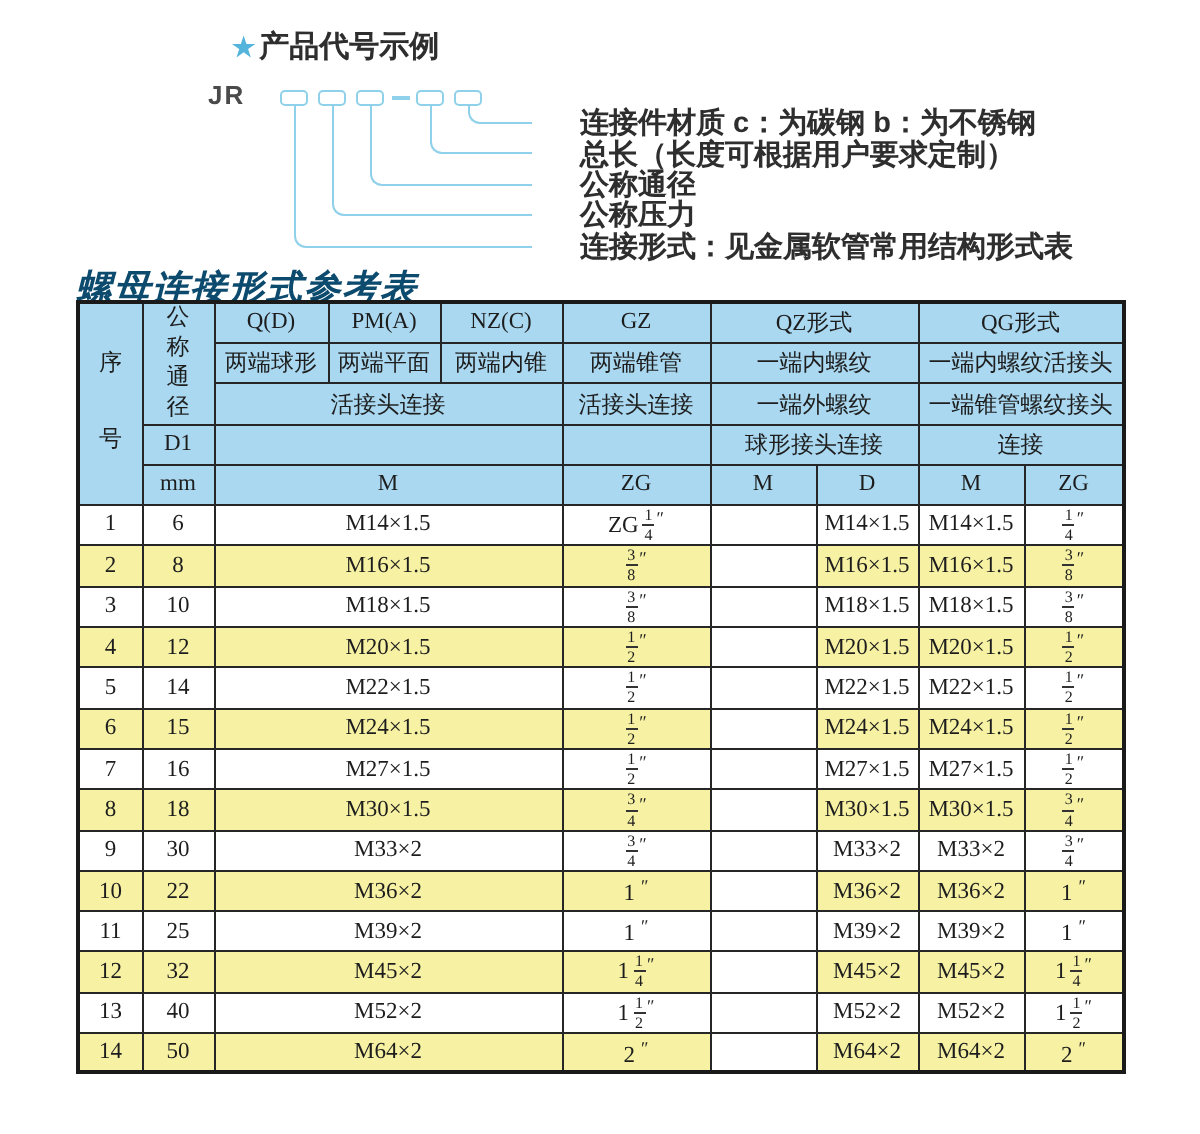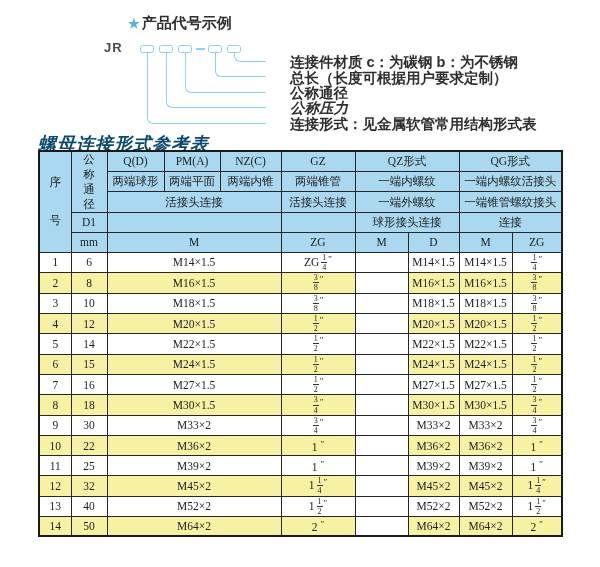--- a/index.html
+++ b/index.html
@@ -12,34 +12,34 @@
   }
   *{box-sizing:border-box;}
   html,body{margin:0;padding:0;}
   body{
     width:600px;height:567px;position:relative;background:#ffffff;
     font-family:"Liberation Sans",sans-serif;color:var(--ink);
     overflow:hidden;
   }
   
   .diagram{position:absolute;left:0;top:0;width:600px;height:127px;}
-  .dg-heading{position:absolute;left:128px;top:14px;font-size:15px;font-weight:bold;color:#2e2e2e;white-space:nowrap;font-family:Liberation Serif, serif;}
+  .dg-heading{position:absolute;left:116px;top:14px;font-size:15px;font-weight:bold;color:#2e2e2e;white-space:nowrap;font-family:Liberation Serif, serif;}
   .dg-heading .star{color:var(--star);margin-right:2px;font-size:13px;}
   .dg-prefix{position:absolute;left:104px;top:40px;font-size:13px;font-weight:bold;color:#4a4a4a;letter-spacing:1px;}
   .bx{position:absolute;top:45px;width:14px;height:8px;border:1.5px solid var(--line);border-radius:2.5px;background:#fff;}
   .bx.b0{left:140px;} .bx.b1{left:159px;} .bx.b2{left:178px;} .bx.b3{left:208px;} .bx.b4{left:227px;}
   .dash{position:absolute;left:196px;top:48px;width:9px;height:2px;background:var(--line);}
   .conn{position:absolute;border-left:1.5px solid var(--line);border-bottom:1.5px solid var(--line);border-bottom-left-radius:6px;}
   .conn.c0{left:234px;top:53px;width:32px;height:9px;}
   .conn.c1{left:215px;top:53px;width:51px;height:24px;}
   .conn.c2{left:185px;top:53px;width:81px;height:40px;}
   .conn.c3{left:166px;top:53px;width:100px;height:55px;}
   .conn.c4{left:147px;top:53px;width:119px;height:71px;}
   .dlabel{position:absolute;left:270px;height:16px;font-size:14.5px;font-weight:bold;color:#2e2e2e;white-space:nowrap;line-height:16px;margin-left:20px;}
-  .dlabel.l0{top:54px;} .dlabel.l1{top:70px;} .dlabel.l2{top:85px;} .dlabel.l3{top:100px;font-style:italic;} .dlabel.l4{top:116px;text-align:right;}
+  .dlabel.l0{top:54px;} .dlabel.l1{top:70px;} .dlabel.l2{top:85px;} .dlabel.l3{top:100px;} .dlabel.l4{top:116px;text-align:right;}
   
   .tbl-title{
     position:absolute;left:38px;top:132px;
     font-family:"Liberation Serif",serif;font-style:italic;font-weight:bold;
     font-size:18px;letter-spacing:1px;color:#0c4a6e;white-space:nowrap;
   }
   
   .tbl-wrap{position:absolute;left:38px;top:150px;}
   table{border-collapse:collapse;font-family:"Liberation Serif",serif;font-size:11.5px;color:var(--ink);table-layout:fixed;}
   table{border:2px solid #1a1a1a;}

